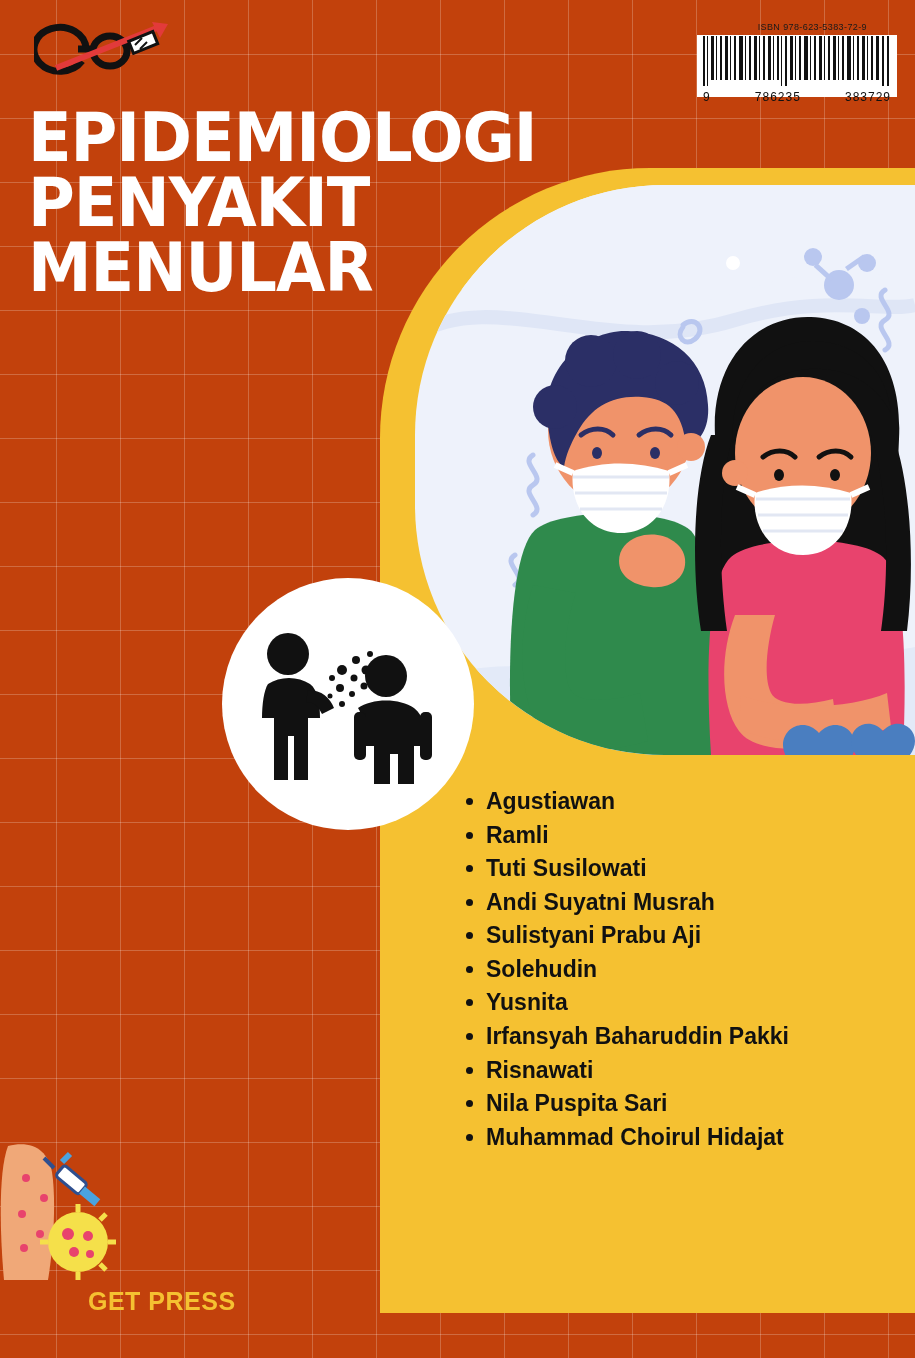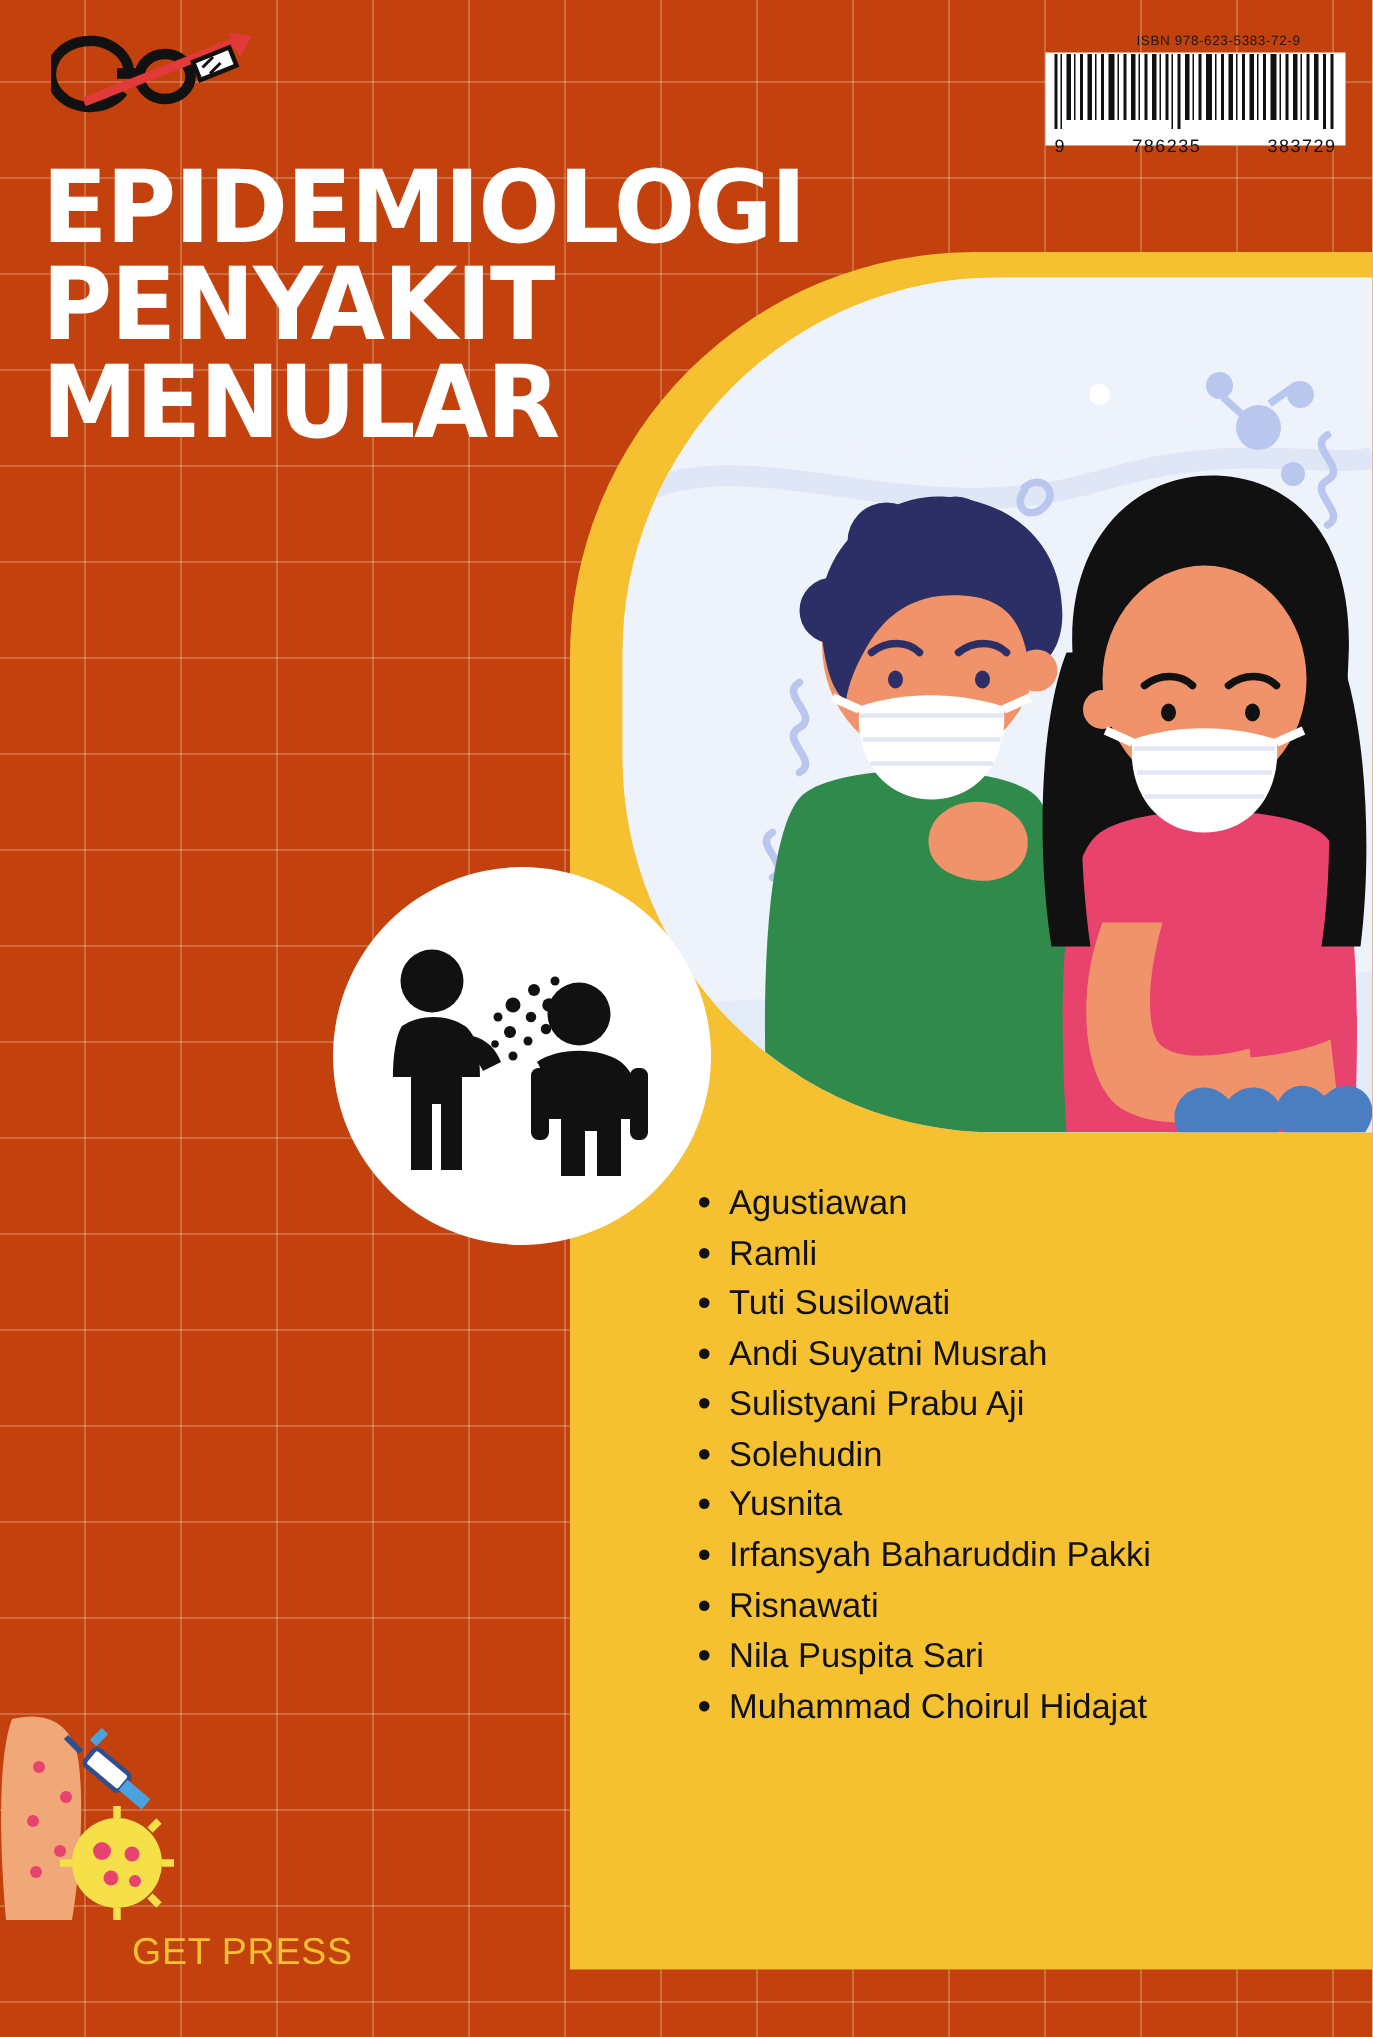--- a/index.html
+++ b/index.html
@@ -147,20 +147,21 @@
   }
   .authors-label {
     font-size: 24px;
     font-weight: bold;
     margin-bottom: 6px;
   }
   .authors ul {
     margin: 0;
     padding-left: 34px;
     list-style: none;
+    font-weight: bold;
   }
   .authors li {
     position: relative;
     font-size: 23px;
     line-height: 1.46;
     color: #111;
   }
   .authors li:before {
     content: "";
     position: absolute;
@@ -171,21 +172,21 @@
     border-radius: 50%;
     background: #111;
   }
 
   
   .publisher {
     position: absolute;
     left: 88px;
     bottom: 42px;
     font-size: 25px;
-    font-weight: normal;
+    font-weight: bold;
     color: #f5c131;
     letter-spacing: 0.5px;
   }
 
   
   .bl-illus {
     position: absolute;
     left: 0px;
     bottom: 72px;
     width: 140px;

